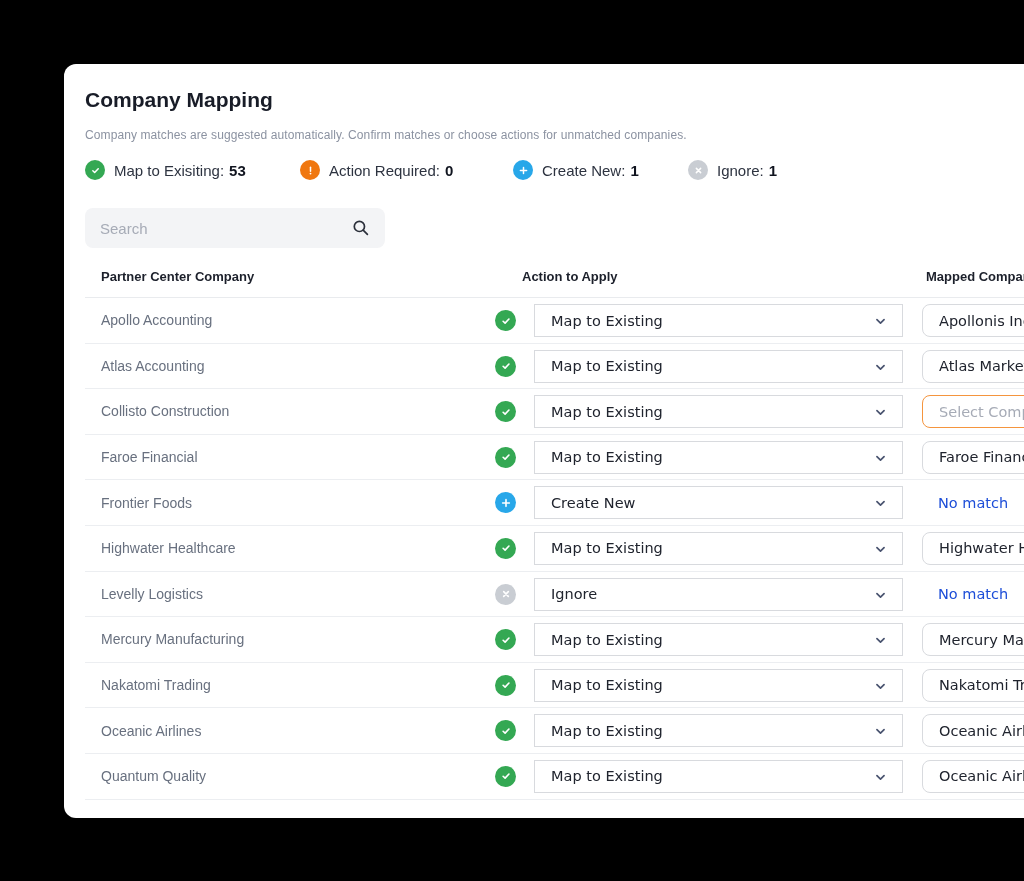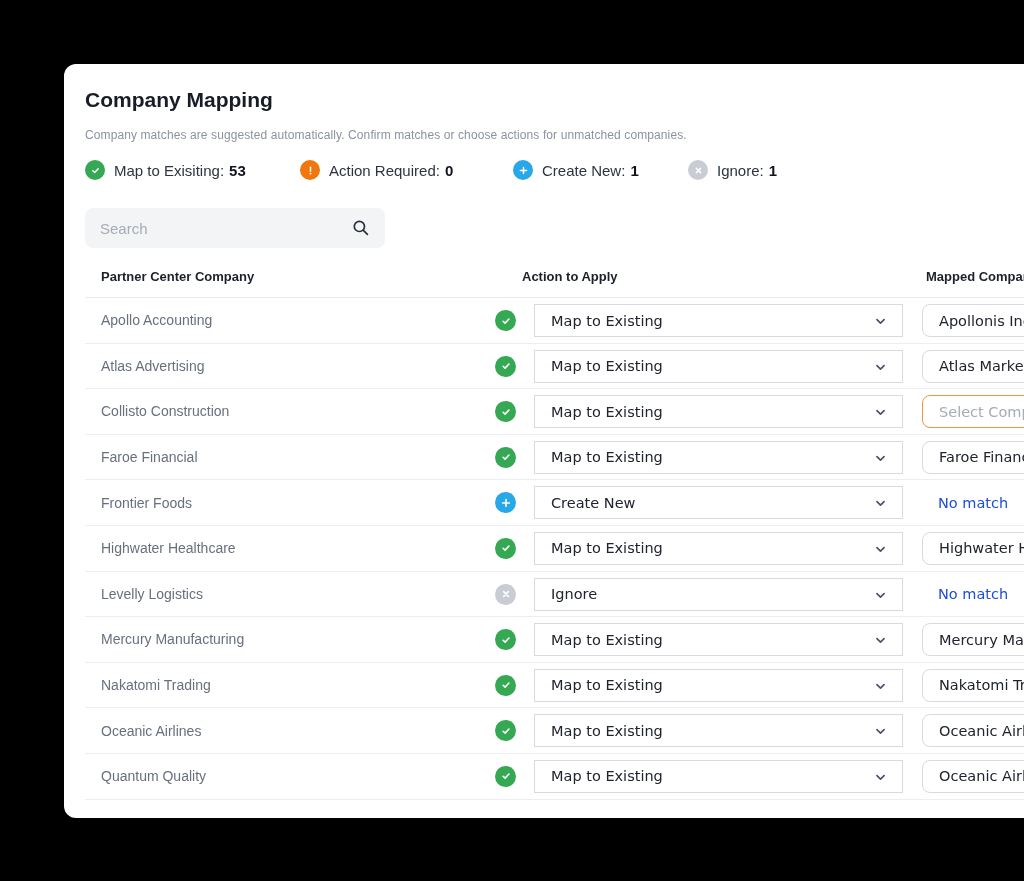--- a/index.html
+++ b/index.html
@@ -171,21 +171,21 @@
           <span class="dd-label">Map to Existing</span>
           <span class="chev"><svg width="15" height="15" viewBox="0 0 16 16">
               <path d="M4.2 6 L8 9.8 L11.8 6" fill="none" stroke="#49536f" stroke-width="1.8" stroke-linecap="round" stroke-linejoin="round"></path>
             </svg></span>
         </div>
         <div class="mapped-field">
           <span class="mf-text">Apollonis Inc</span>
         </div>
       </div>
       <div class="row">
-        <span class="company">Atlas Advertising</span>
+        <span class="company">Atlas Accounting</span>
         <span class="sicon" style="background:#34a853;position:absolute;left:410px;top:12px;width:21px;height:21px;">
           <svg width="14" height="14" viewBox="0 0 20 20">
             <path d="M5.9 10.4 L8.7 13.1 L14.2 7.2" fill="none" stroke="#fff" stroke-width="2.3" stroke-linecap="round" stroke-linejoin="round"></path>
           </svg>
         </span>
         <div class="dropdown">
           <span class="dd-label">Map to Existing</span>
           <span class="chev"><svg width="15" height="15" viewBox="0 0 16 16">
               <path d="M4.2 6 L8 9.8 L11.8 6" fill="none" stroke="#49536f" stroke-width="1.8" stroke-linecap="round" stroke-linejoin="round"></path>
             </svg></span>

